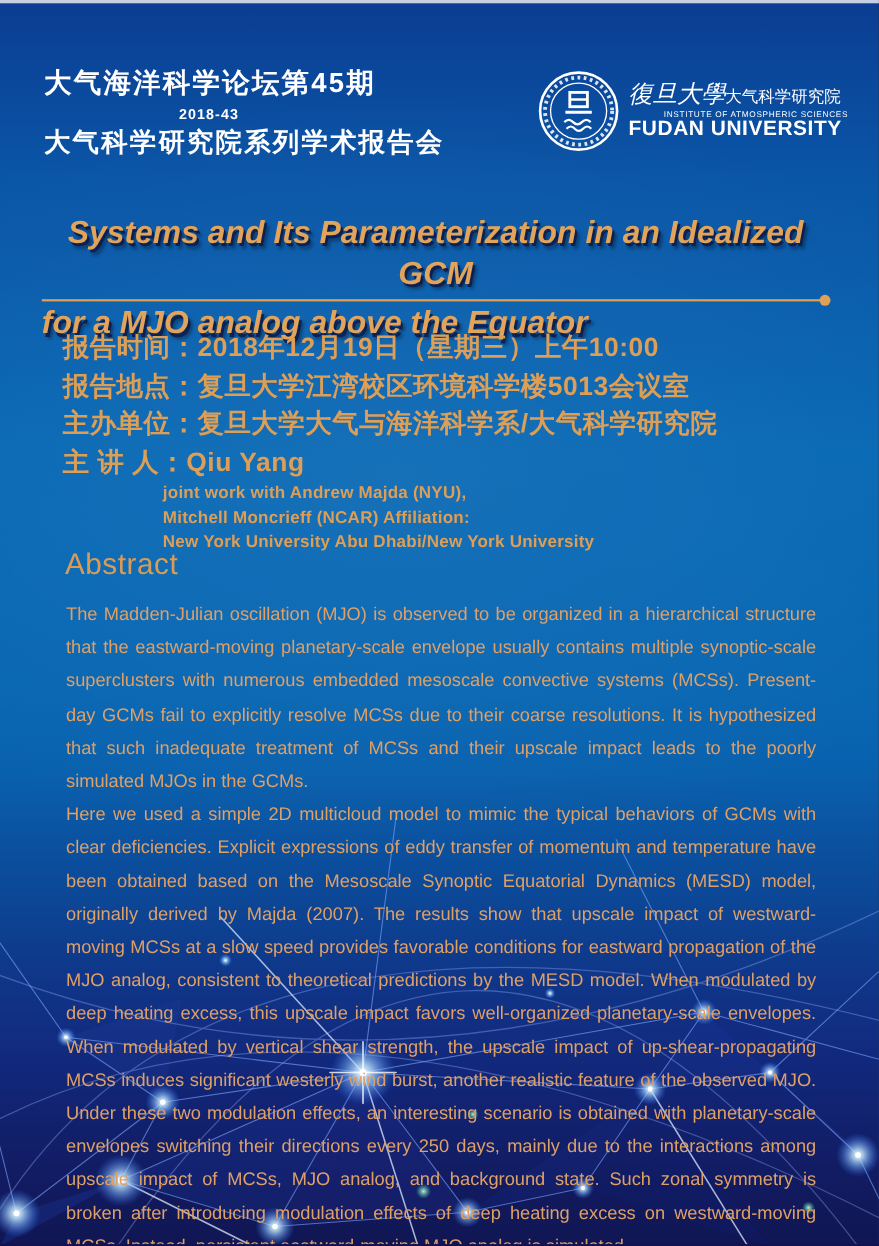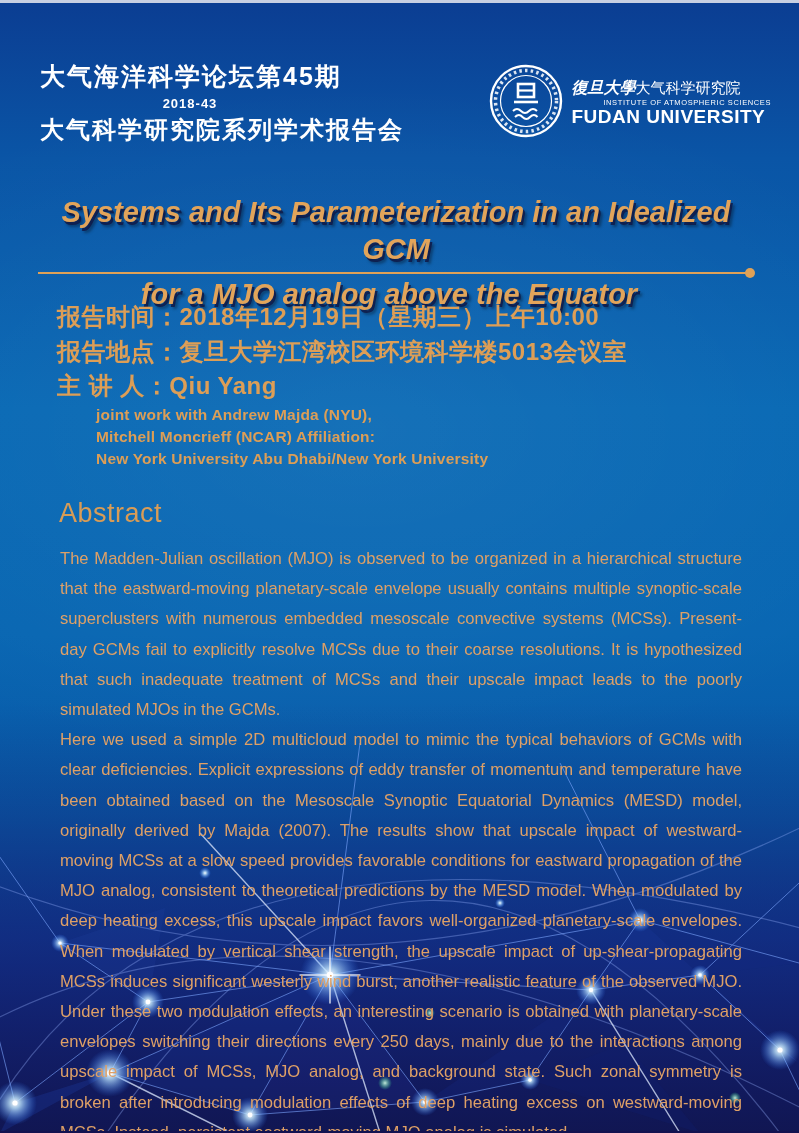--- a/index.html
+++ b/index.html
@@ -33,38 +33,38 @@
   .hdr{position:absolute;left:40px;top:60px;color:#ffffff;}
   .hdr-line1{font-size:25px;font-weight:bold;letter-spacing:2px;line-height:32px;}
   .hdr-line2{font-size:13px;font-weight:bold;text-align:center;width:300px;line-height:24px;letter-spacing:1px;}
   .hdr-line3{font-size:24px;font-weight:bold;letter-spacing:2px;line-height:27px;}
 
   
   .brand{position:absolute;right:28px;top:64px;display:flex;align-items:center;color:#fff;}
   .seal{width:74px;height:74px;flex:0 0 auto;}
   .brand-text{margin-left:8px;}
   .brand-cn{font-size:15px;line-height:19px;white-space:nowrap;}
-  .brand-cn .script{font-family:"Liberation Serif","DejaVu Serif",serif;font-style:italic;font-weight:bold;font-size:16px;}
+  .brand-cn .script{font-family:"Liberation Serif","DejaVu Serif",serif;font-style:italic;font-weight:normal;font-size:22px;}
   .brand-en1{font-size:7.5px;letter-spacing:0.6px;line-height:11px;white-space:nowrap;padding-left:32px;}
   .brand-en2{font-size:19px;font-weight:bold;letter-spacing:0.5px;line-height:17px;white-space:nowrap;}
 
   
   .title-block{position:absolute;left:38px;right:45px;top:194px;}
   .title-line{font-style:italic;font-weight:bold;font-size:29px;line-height:37px;
     color:#e2a45a;letter-spacing:0px;
     text-shadow:2px 3px 0 rgba(15,25,70,0.85), 4px 5px 3px rgba(0,0,0,0.35);}
   .title-line1{text-align:center;}
   .title-rule{position:relative;height:2px;background:#dfa157;margin:4px 8px 2px 0;}
   .title-rule::after{content:"";position:absolute;right:-9px;top:-4px;width:10px;height:10px;border-radius:50%;background:#dfa157;}
-  .title-line2{text-align:center;padding-right:14px;}
+  .title-line2{text-align:left;padding-right:14px;}
 
   
   .info{position:absolute;left:57px;top:300px;color:#dd9e56;font-weight:bold;}
   .info-row{font-size:24px;line-height:34.5px;letter-spacing:0.5px;}
-  .speaker-notes{margin-left:39px;font-size:15.5px;line-height:22px;letter-spacing:0.2px;}
+  .speaker-notes{margin-left:91px;font-size:15.5px;line-height:22px;letter-spacing:0.2px;}
 
   
   .abstract-heading{position:absolute;left:59px;top:498px;font-size:27px;font-weight:400;color:#d99c56;letter-spacing:0.5px;}
   .abstract-body{position:absolute;left:60px;width:682px;top:544px;
     color:#dfa066;font-size:16.6px;line-height:30.2px;text-align:justify;hyphens:auto;-webkit-hyphens:auto;}
   .abstract-body p{margin:0;}
 </style>
 </head>
 <body>
 
@@ -210,20 +210,21 @@
 
     <div class="title-block">
       <div class="title-line title-line1">Systems and Its Parameterization in an Idealized GCM</div>
       <div class="title-rule"></div>
       <div class="title-line title-line2">for a MJO analog above the Equator</div>
     </div>
 
     <div class="info">
       <div class="info-row"><span>报告时间：</span><span>2018年12月19日（星期三）上午10:00</span></div>
       <div class="info-row"><span>报告地点：</span><span>复旦大学江湾校区环境科学楼5013会议室</span></div>
+      <div class="info-row"><span>主办单位：</span><span>复旦大学大气与海洋科学系/大气科学研究院</span></div>
       <div class="info-row"><span>主 讲 人：</span><span>Qiu Yang</span></div>
       <div class="speaker-notes">
         <div>joint work with Andrew Majda (NYU),</div>
         <div>Mitchell Moncrieff (NCAR) Affiliation:</div>
         <div>New York University Abu Dhabi/New York University</div>
       </div>
     </div>
 
     <div class="abstract-heading">Abstract</div>
     <div class="abstract-body" lang="en">

